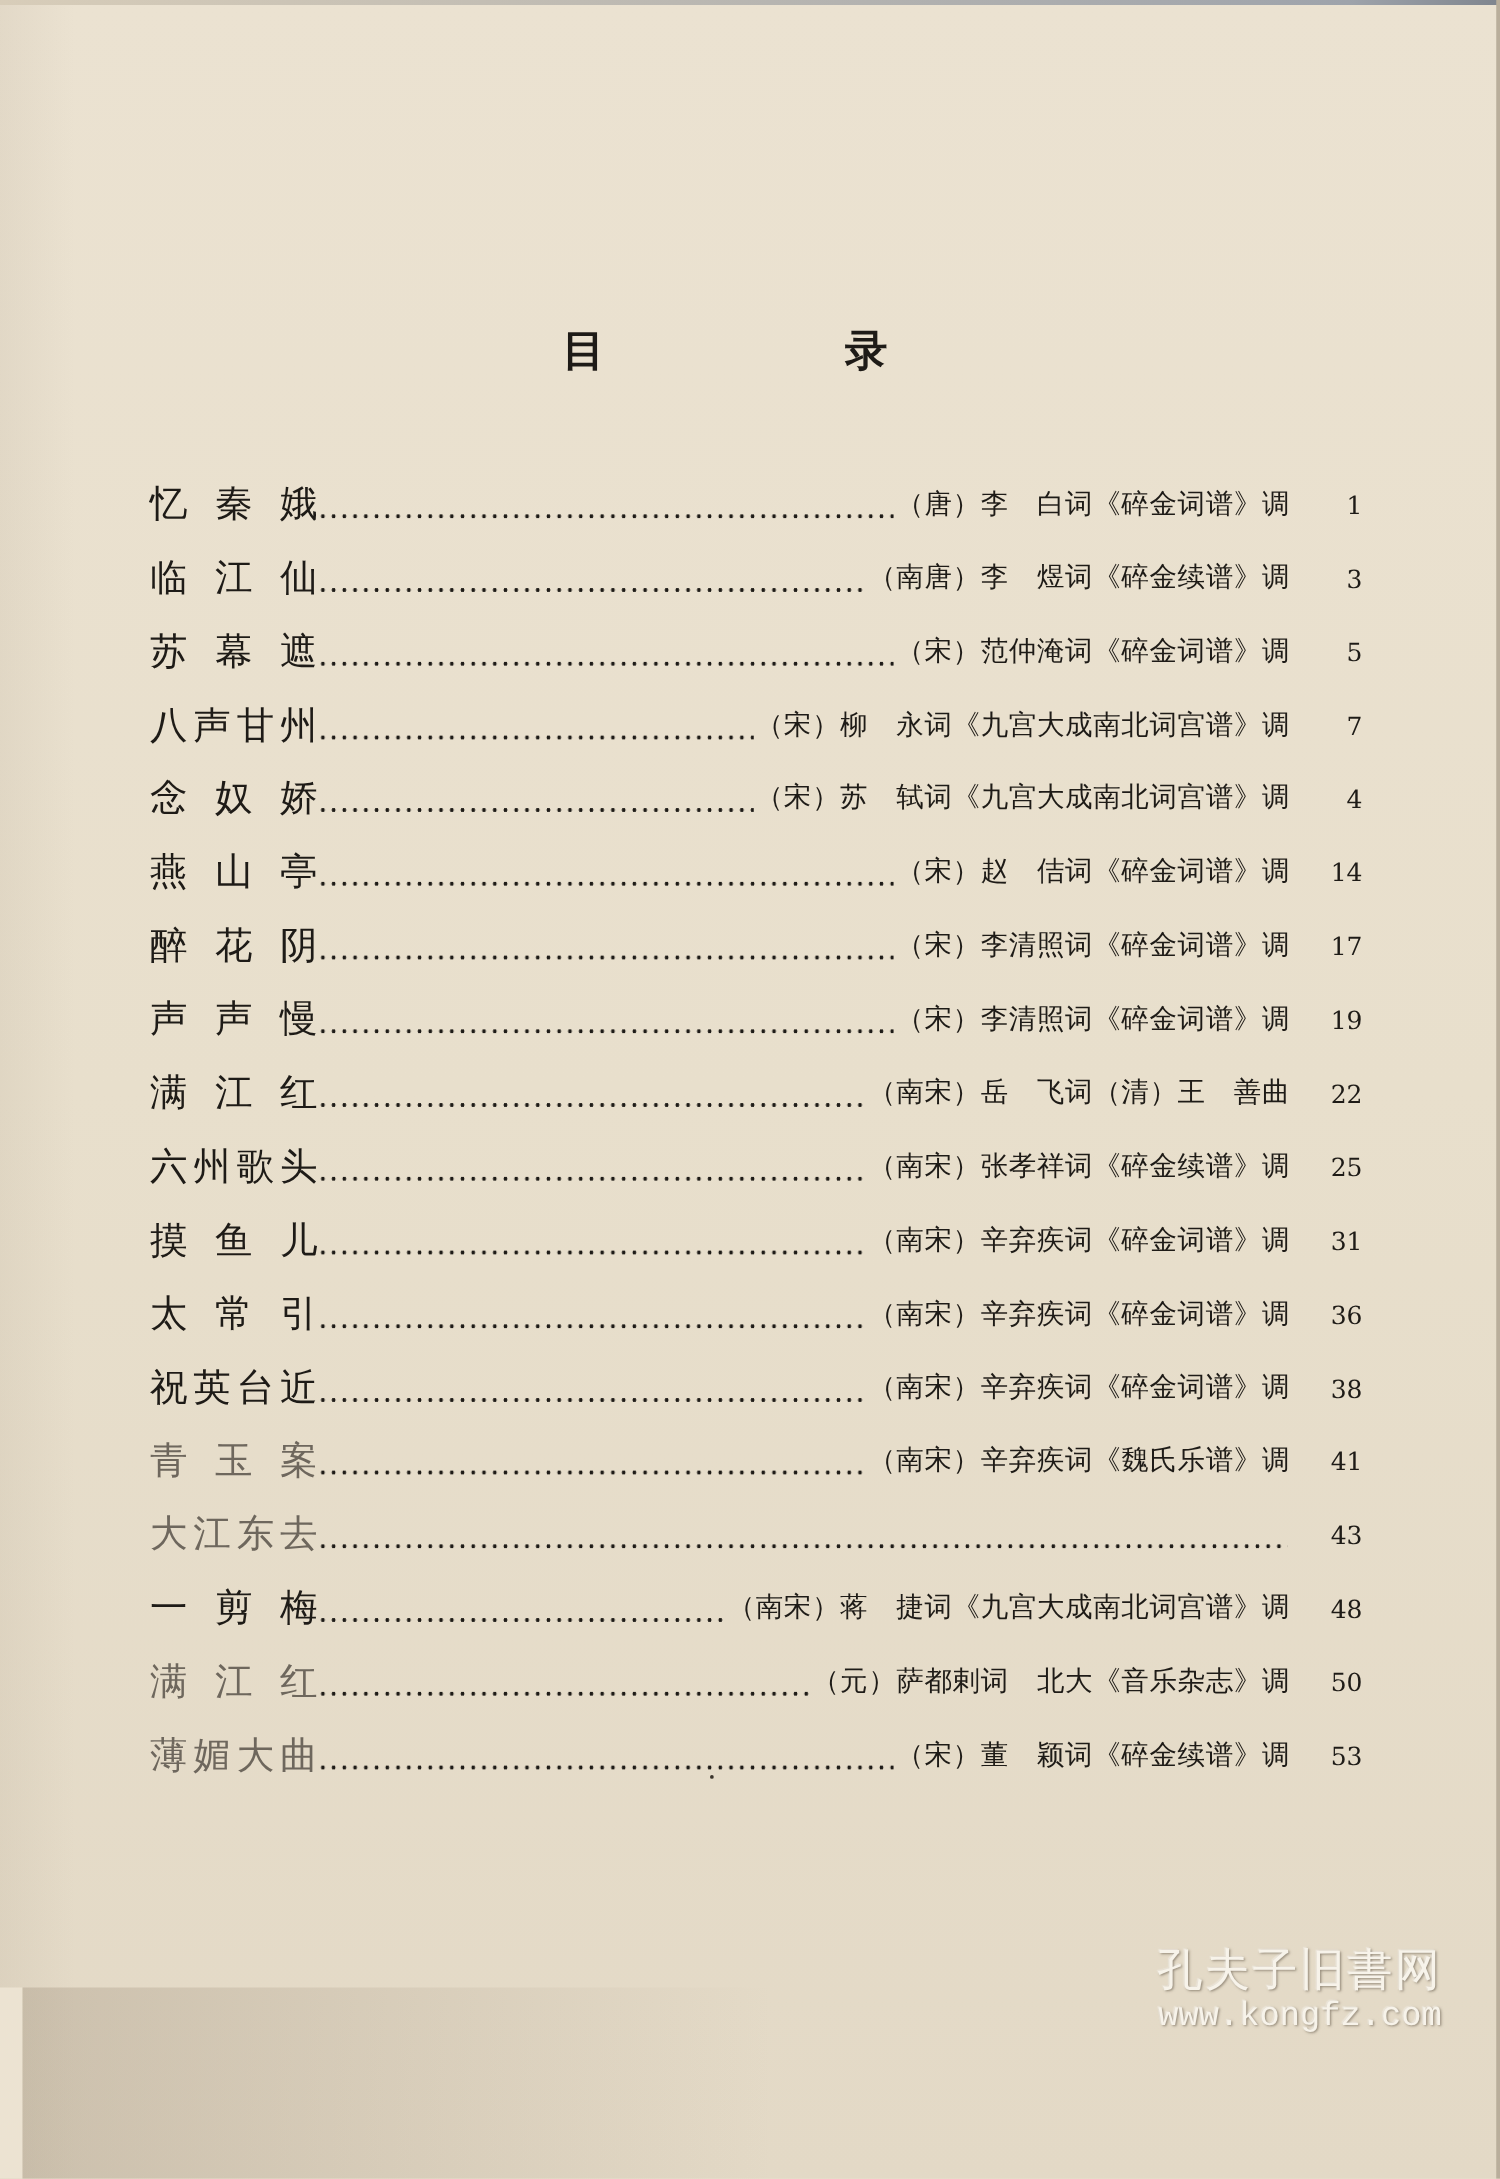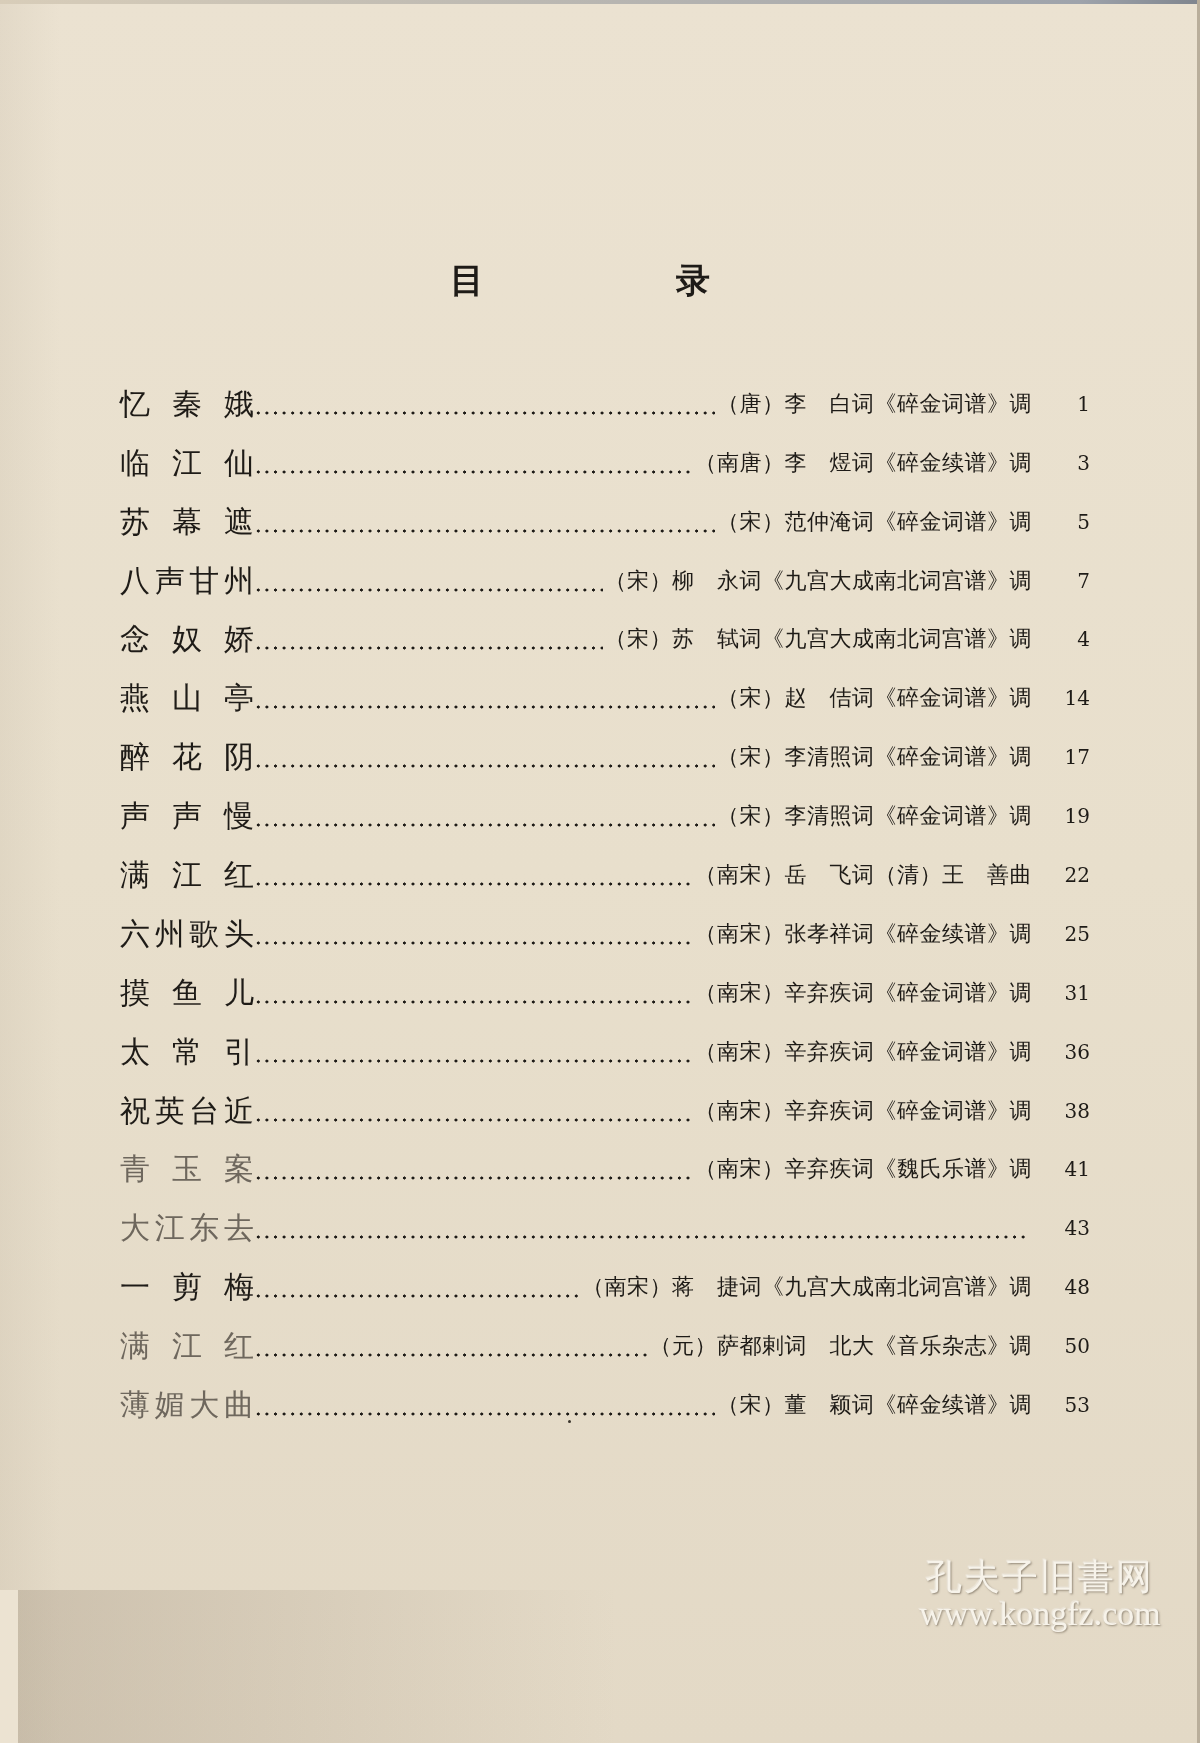--- a/index.html
+++ b/index.html
@@ -114,22 +114,22 @@
       color: #f7f3ea;
       text-shadow: 1px 1px 2px rgba(80,70,55,0.55), -1px -1px 1px rgba(255,255,255,0.4);
     }
     .wm-cn {
       font-family: "DejaVu Serif", serif;
       font-size: 36px;
       letter-spacing: 2px;
       line-height: 42px;
     }
     .wm-url {
-      font-family: Liberation Serif, serif;
-      font-size: 34px;
+      font-family: Liberation Mono, monospace;
+      font-size: 27px;
       line-height: 32px;
     }
   </style>
 </head>
 <body>
 
 <div class="page">
   <div class="top-edge"></div>
   <div class="right-edge"></div>
   <div class="left-strip"></div>

